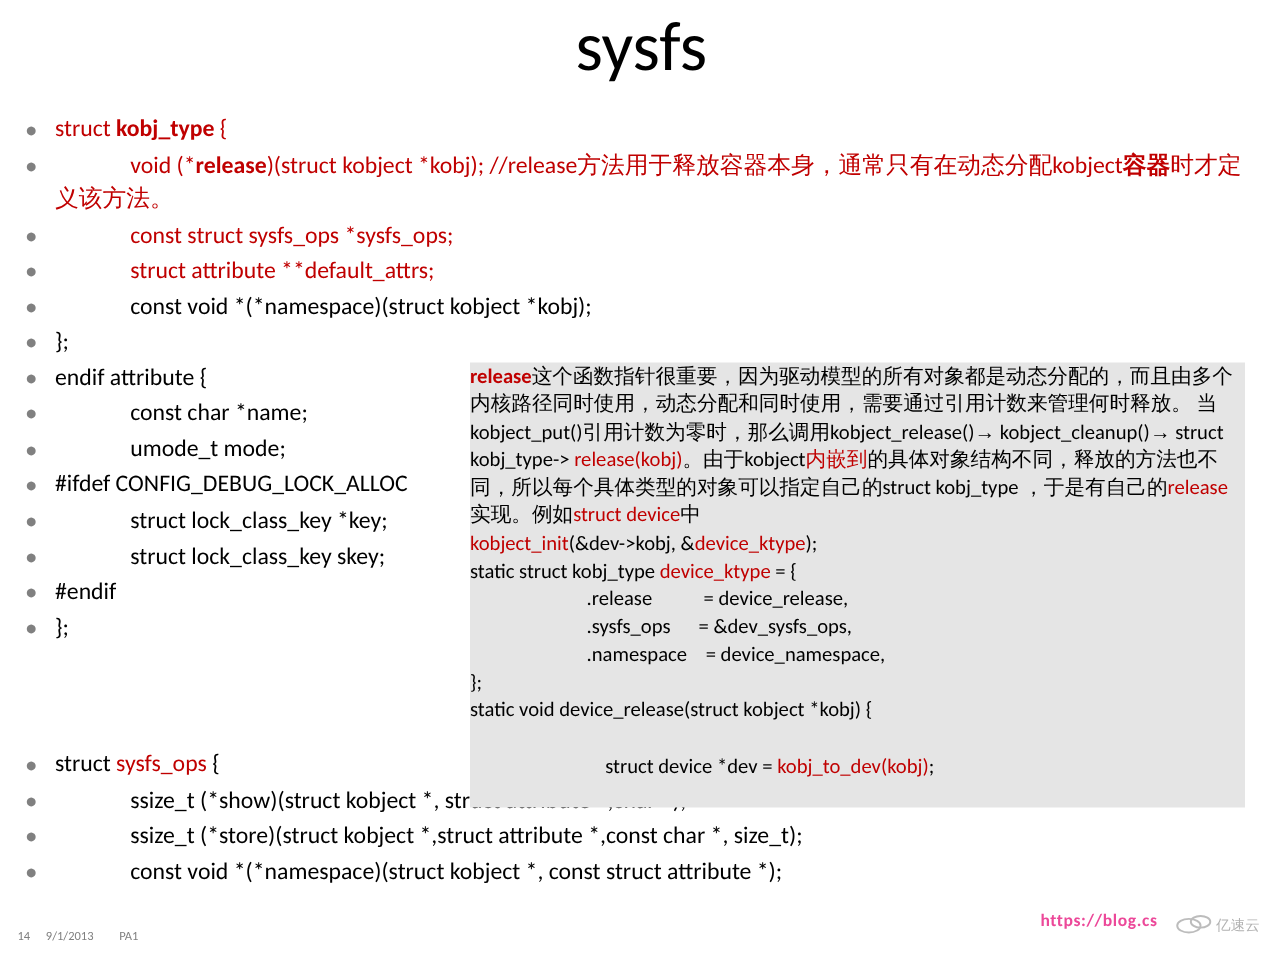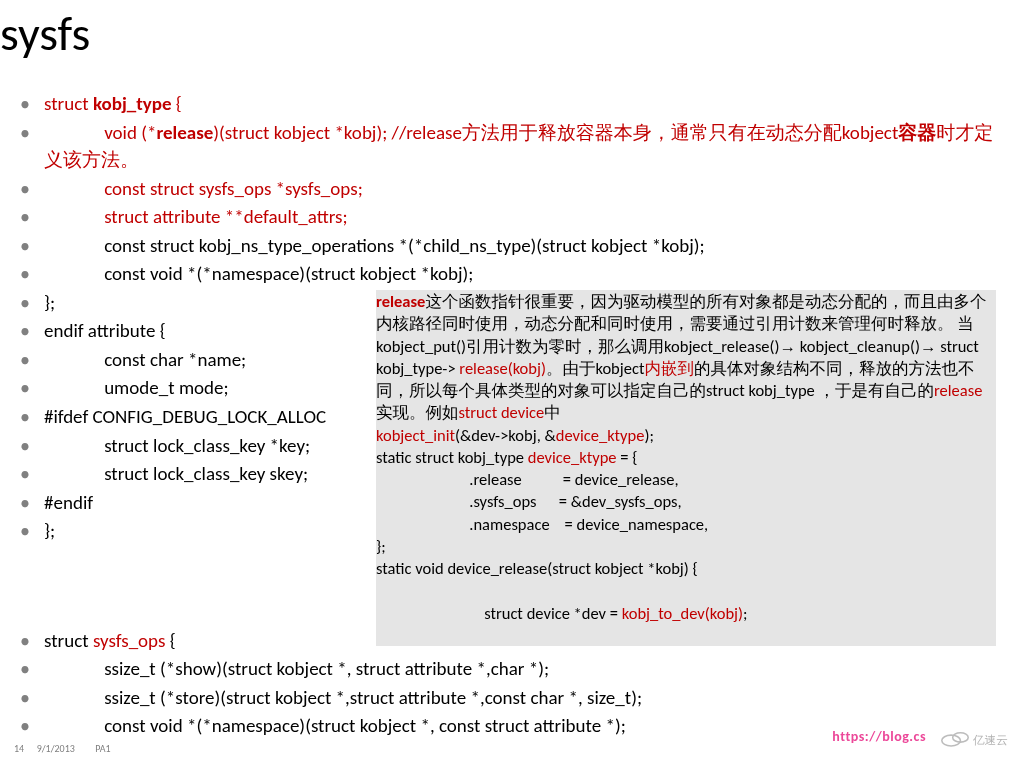--- a/index.html
+++ b/index.html
@@ -7,22 +7,23 @@
     padding: 0;
     width: 1026px;
     height: 763px;
     background: #ffffff;
     font-family: "Calibri", "Segoe UI", Arial, sans-serif;
     color: #000;
     overflow: hidden;
     position: relative;
   }
   .slide-title {
-    font-size: 48px;
+    font-size: 56px;
     font-weight: 400;
+    text-align: center;
     margin-top: 4px;
     margin-bottom: 20px;
     color: #000;
   }
   .body-area {
     position: absolute;
     left: 14px;
     top: 90px;
     width: 998px;
   }
@@ -106,23 +107,20 @@
     <li>
       <span style="white-space:pre">              </span><span class="red">void (*</span><span class="red-b">release</span><span class="red">)(struct kobject *kobj); //release方法用于释放容器本身，通常只有在动态分配kobject</span><span class="red-b">容器</span><span class="red">时才定义该方法。</span>
     </li>
     <li>
       <span style="white-space:pre">              </span><span class="red">const struct sysfs_ops *sysfs_ops;</span>
     </li>
     <li>
       <span style="white-space:pre">              </span><span class="red">struct attribute **default_attrs;</span>
     </li>
     <li>
-      <span style="white-space:pre">              </span><span>const struct kobj_ns_type_operations *(*child_ns_type)(struct kobject *kobj);</span>
-    </li>
-    <li>
       <span style="white-space:pre">              </span><span>const void *(*namespace)(struct kobject *kobj);</span>
     </li>
     <li><span>};</span></li>
     <li><span>endif attribute {</span></li>
     <li>
       <span style="white-space:pre">              </span><span>const char     *name;</span>
     </li>
     <li>
       <span style="white-space:pre">              </span><span>umode_t      mode;</span>
     </li>

